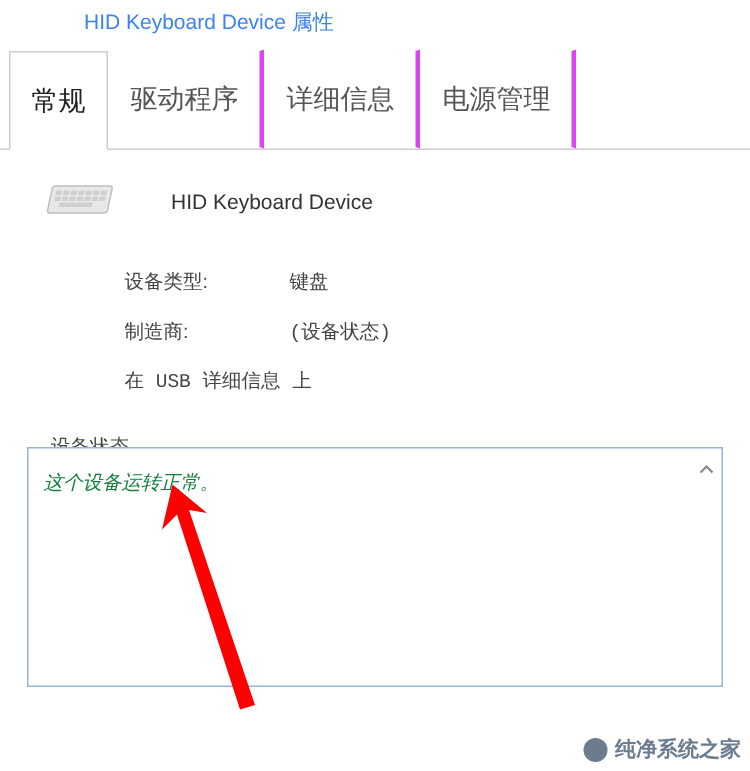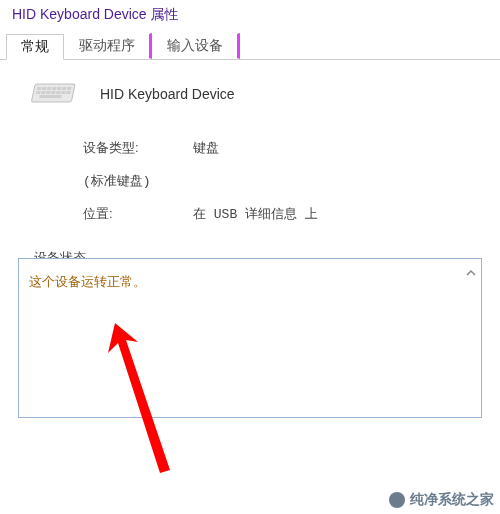--- a/index.html
+++ b/index.html
@@ -9,54 +9,55 @@
       color: #333;
       background: #fff;
       width: 500px;
       height: 514px;
       position: relative;
       overflow: hidden;
     }
     .window-title {
       padding: 6px 12px 8px 12px;
       font-size: 14px;
-      color: #4c1d95;
+      color: #3b82f6;
+      margin-left: 44px;
     }
     .tabs {
       display: flex;
       border-bottom: 1px solid #ccc;
       padding-left: 6px;
       position: relative;
       top: 1px;
     }
     .tab {
-      padding: 3px 14px;
+      padding: 20px 14px;
       border: 1px solid transparent;
       position: relative;
       cursor: default;
-      font-size: 14px;
+      font-size: 18px;
       color: #555;
     }
     .tab.active {
       border: 1px solid #ccc;
       border-bottom: 1px solid #fff;
       background: #fff;
       color: #222;
       top: 1px;
     }
     .tab:not(.active){
       border-right: 3px solid #d946ef;
     }
     .content {
       padding: 20px 18px 10px 18px;
     }
     .device-header {
       display: flex;
       align-items: center;
-      gap: 20px;
+      gap: 34px;
       margin-bottom: 30px;
       margin-left: 10px;
     }
     .keyboard-icon-wrap {
       width: 52px;
       height: 30px;
       display:flex;
       align-items:center;
       justify-content:center;
     }
@@ -95,21 +96,22 @@
     }
     .status-box {
       border: 1px solid #95b4d6;
       padding: 14px 10px 10px 10px;
       height: 160px;
       position: relative;
       background:#fff;
     }
     .status-text {
       font-size: 13px;
-      color: #a16207;
+      color: #15803d;
+      font-style: italic;
     }
     .scroll-caret {
       position: absolute;
       right: 4px;
       top: 8px;
       width: 12px;
       height: 12px;
       color: #888;
     }
     .arrow-annotation {
@@ -135,21 +137,22 @@
     }
   </style>
 </head>
 <body>
 
 <div class="window-title">HID Keyboard Device 属性</div>
 
 <div class="tabs">
   <div class="tab active">常规</div>
   <div class="tab">驱动程序</div>
-  <div class="tab">输入设备</div>
+  <div class="tab">详细信息</div>
+  <div class="tab">电源管理</div>
 </div>
 
 <div class="content">
   <div class="device-header">
     <span class="keyboard-icon-wrap">
       <svg width="52" height="28" viewBox="0 0 52 28">
         <g transform="skewX(-12)">
           <rect x="8" y="4" width="40" height="18" rx="2" fill="#e8e8e8" stroke="#bfbfbf" stroke-width="1"></rect>
           <rect x="11" y="7" width="4" height="3" fill="#cfcfcf"></rect>
           <rect x="16" y="7" width="4" height="3" fill="#cfcfcf"></rect>
@@ -171,24 +174,24 @@
     </span>
     <span class="device-name">HID Keyboard Device</span>
   </div>
 
   <div class="info-table">
     <div class="info-row">
       <span class="info-label">设备类型:</span>
       <span class="info-value">键盘</span>
     </div>
     <div class="info-row">
-      <span class="info-value">(标准键盘)</span>
+      <span class="info-label">制造商:</span>
+      <span class="info-value">(设备状态)</span>
     </div>
     <div class="info-row">
-      <span class="info-label">位置:</span>
       <span class="info-value">在 USB 详细信息 上</span>
     </div>
   </div>
 </div>
 
 <div class="status-group">
   <span class="status-label">设备状态</span>
   <div class="status-box">
     <span class="status-text">这个设备运转正常。</span>
     <span class="scroll-caret">

